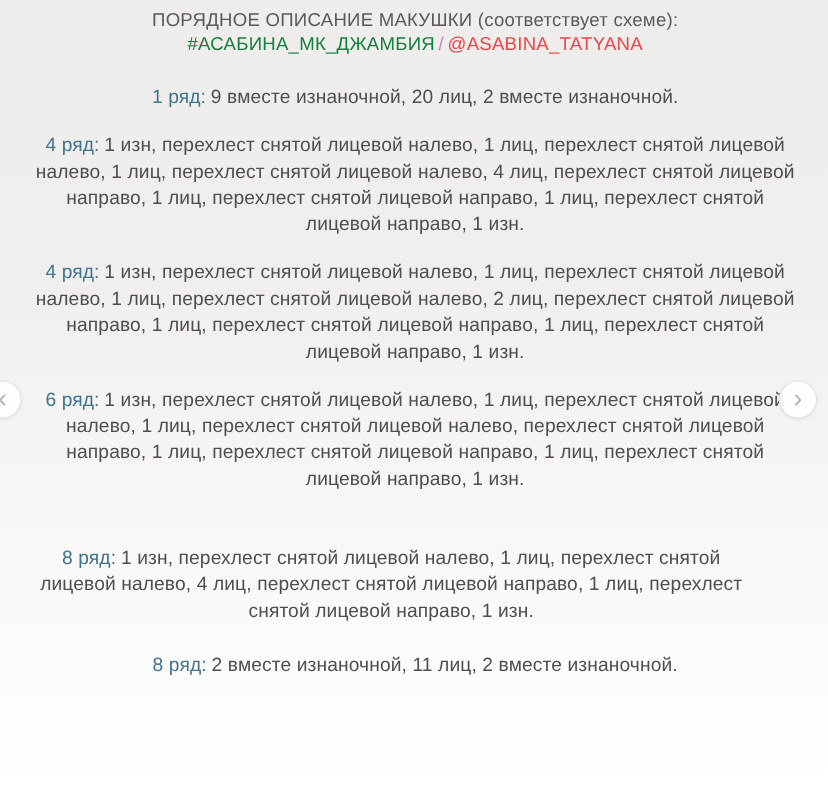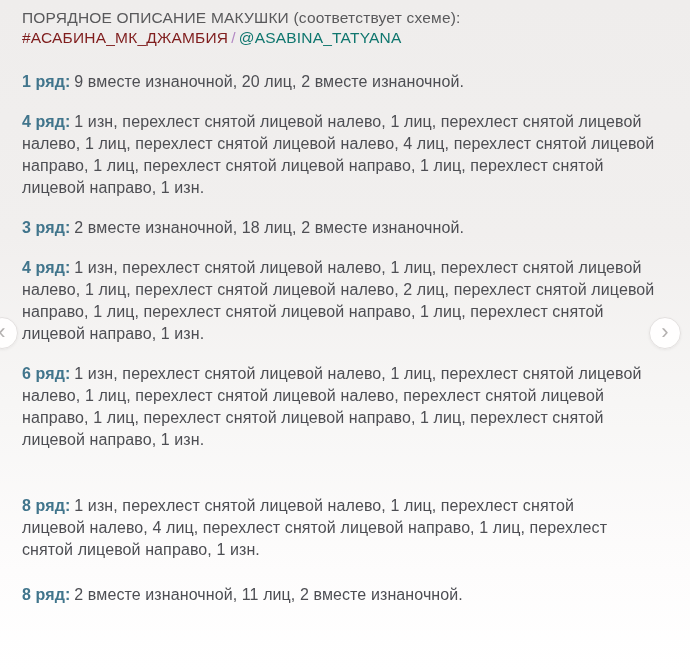--- a/index.html
+++ b/index.html
@@ -7,48 +7,49 @@
   body {
     font-family: "Liberation Sans", "DejaVu Sans", sans-serif;
     background: linear-gradient(180deg, #efedec 0%, #f1efee 35%, #f7f6f5 60%, #fdfcfc 85%, #ffffff 100%);
     position: relative;
   }
   .page {
     position: relative;
     width: 690px;
     height: 671px;
     padding: 8px 20px 0 22px;
+    text-align: center;
   }
   .title {
     font-size: 15.5px;
     line-height: 20px;
     color: #59595b;
     letter-spacing: 0.2px;
   }
   .tags {
     font-size: 15.5px;
     line-height: 20px;
     letter-spacing: 0.2px;
     margin-bottom: 23px;
   }
-  .hashtag { color: #7f1d1d; }
+  .hashtag { color: #15803d; }
   .sep { color: #b388c4; margin: 0 3px; }
-  .mention { color: #0f766e; }
+  .mention { color: #ef4444; }
   .row {
     font-size: 16px;
     line-height: 22px;
     color: #4d4e53;
     margin-bottom: 18px;
     letter-spacing: 0.1px;
   }
   .row.gap-lg { margin-bottom: 23px; }
   .row.narrow { max-width: 608px; margin-top: 44px; }
   .row-label {
     color: #41758c;
-    font-weight: bold;
+    font-weight: normal;
     margin-right: 4px;
   }
   .nav-btn {
     position: absolute;
     top: 317px;
     width: 32px;
     height: 32px;
     border-radius: 50%;
     background: rgba(255,255,255,0.92);
     border: 1px solid #e3e0df;
@@ -72,21 +73,20 @@
 <div class="page">
 
   <div class="title">ПОРЯДНОЕ ОПИСАНИЕ МАКУШКИ (соответствует схеме):</div>
 
   <div class="tags"><span class="hashtag">#АСАБИНА_МК_ДЖАМБИЯ</span><span class="sep">/</span><span class="mention">@ASABINA_TATYANA</span></div>
 
   <p class="row"><span class="row-label">1 ряд:</span><span class="row-text">9 вместе изнаночной, 20 лиц, 2 вместе изнаночной.</span></p>
 
   <p class="row"><span class="row-label">4 ряд:</span><span class="row-text">1 изн, перехлест снятой лицевой налево, 1 лиц, перехлест снятой лицевой налево, 1 лиц, перехлест снятой лицевой налево, 4 лиц, перехлест снятой лицевой направо, 1 лиц, перехлест снятой лицевой направо, 1 лиц, перехлест снятой лицевой направо, 1 изн.</span></p>
 
-  <p class="row"><span class="row-label">3 ряд:</span><span class="row-text">2 вместе изнаночной, 18 лиц, 2 вместе изнаночной.</span></p>
 
   <p class="row"><span class="row-label">4 ряд:</span><span class="row-text">1 изн, перехлест снятой лицевой налево, 1 лиц, перехлест снятой лицевой налево, 1 лиц, перехлест снятой лицевой налево, 2 лиц, перехлест снятой лицевой направо, 1 лиц, перехлест снятой лицевой направо, 1 лиц, перехлест снятой лицевой направо, 1 изн.</span></p>
 
 
   <p class="row gap-lg"><span class="row-label">6 ряд:</span><span class="row-text">1 изн, перехлест снятой лицевой налево, 1 лиц, перехлест снятой лицевой налево, 1 лиц, перехлест снятой лицевой налево, перехлест снятой лицевой направо, 1 лиц, перехлест снятой лицевой направо, 1 лиц, перехлест снятой лицевой направо, 1 изн.</span></p>
 
 
   <p class="row narrow gap-lg"><span class="row-label">8 ряд:</span><span class="row-text">1 изн, перехлест снятой лицевой налево, 1 лиц, перехлест снятой лицевой налево, 4 лиц, перехлест снятой лицевой направо, 1 лиц, перехлест снятой лицевой направо, 1 изн.</span></p>
 
   <p class="row gap-lg"><span class="row-label">8 ряд:</span><span class="row-text">2 вместе изнаночной, 11 лиц, 2 вместе изнаночной.</span></p>

